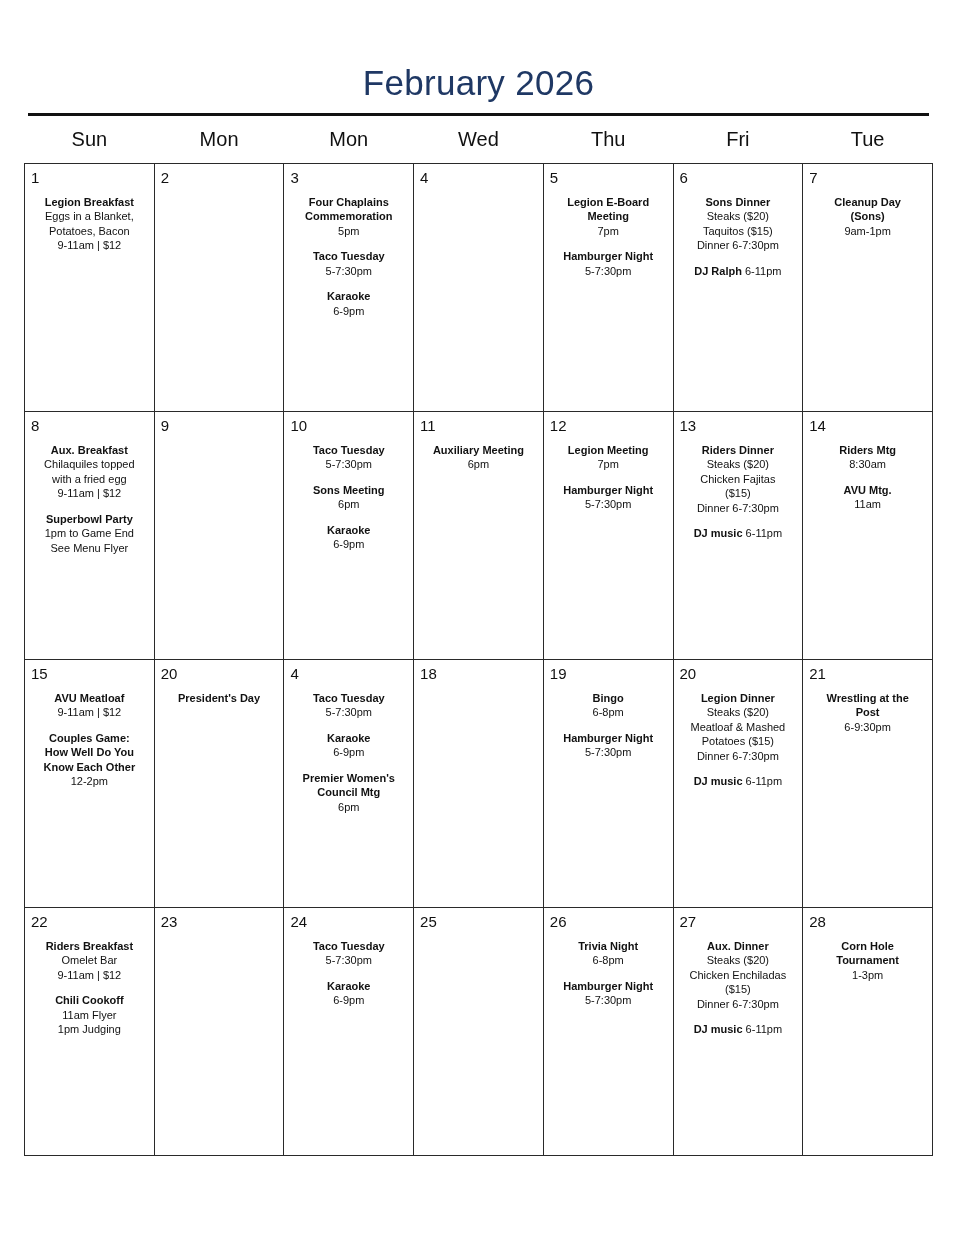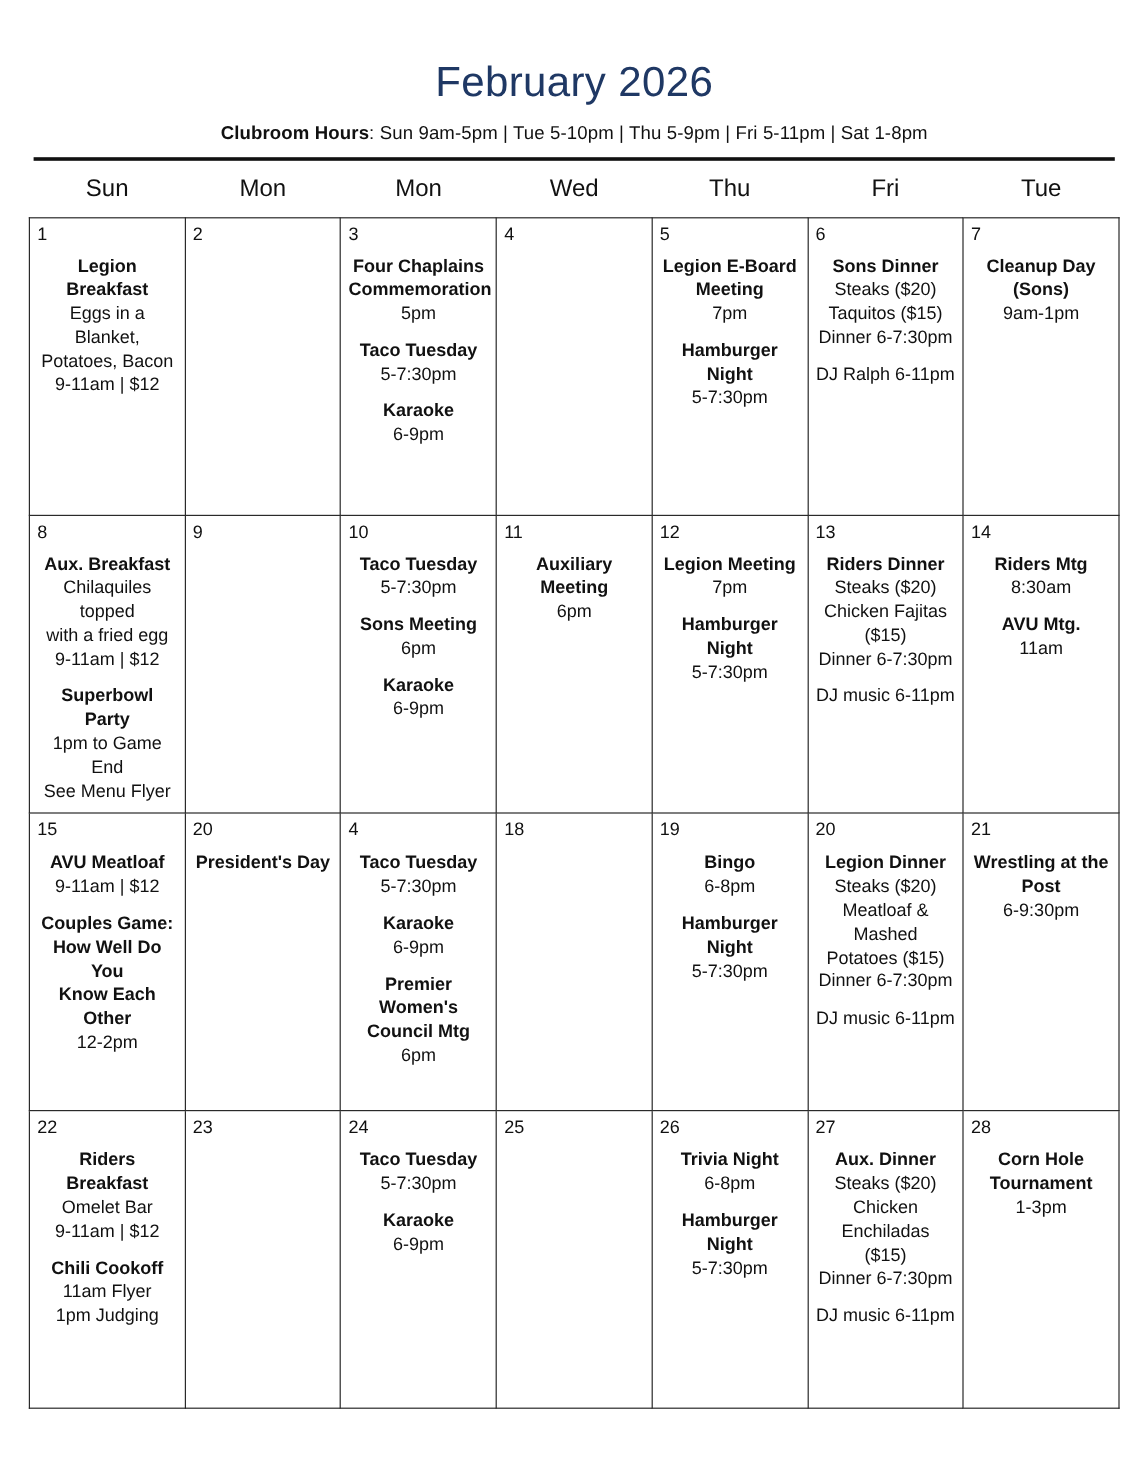--- a/index.html
+++ b/index.html
@@ -19,21 +19,21 @@
     width: 957px;
     height: 1237px;
     padding: 0 24px;
   }
   .title {
     text-align: center;
     font-size: 35px;
     color: #1f3864;
     font-weight: normal;
     letter-spacing: 0.3px;
-    padding-top: 50px;
+    padding-top: 64px;
     line-height: 1.1;
   }
   .hours {
     text-align: center;
     font-size: 15.5px;
     color: #111;
     margin-top: 14px;
     letter-spacing: 0.1px;
   }
   .hours .hours-label { font-weight: bold; }
@@ -62,40 +62,37 @@
     height: 248px;
   }
   .daynum {
     font-size: 15px;
     color: #111;
     line-height: 1;
     margin-bottom: 10px;
   }
   .events {
     text-align: center;
-    font-size: 15px;
+    font-size: 11px;
     line-height: 1.32;
     color: #111;
   }
   .ev { margin-bottom: 11px; }
   .ev:last-child { margin-bottom: 0; }
   .ev-line.b { font-weight: bold; }
   .ev-line { white-space: normal; }
-  .mixed .b { font-weight: normal; }
+  .mixed .b { font-weight: bold; }
 </style>
 </head>
 <body>
 
 <div class="page">
 
   <div class="title">February 2026</div>
 
-  <div class="hours">
-    <span class="hours-label">Clubroom Hours</span><span>:  Sun 9am-5pm  |  Tue 5-10pm  |  Thu 5-9pm  |  Fri 5-11pm  |  Sat 1-8pm</span>
-  </div>
 
   <div class="rule"></div>
 
   <table class="cal">
     <thead>
       <tr>
         <th>Sun</th>
         <th>Mon</th>
         <th>Mon</th>
         <th>Wed</th>

